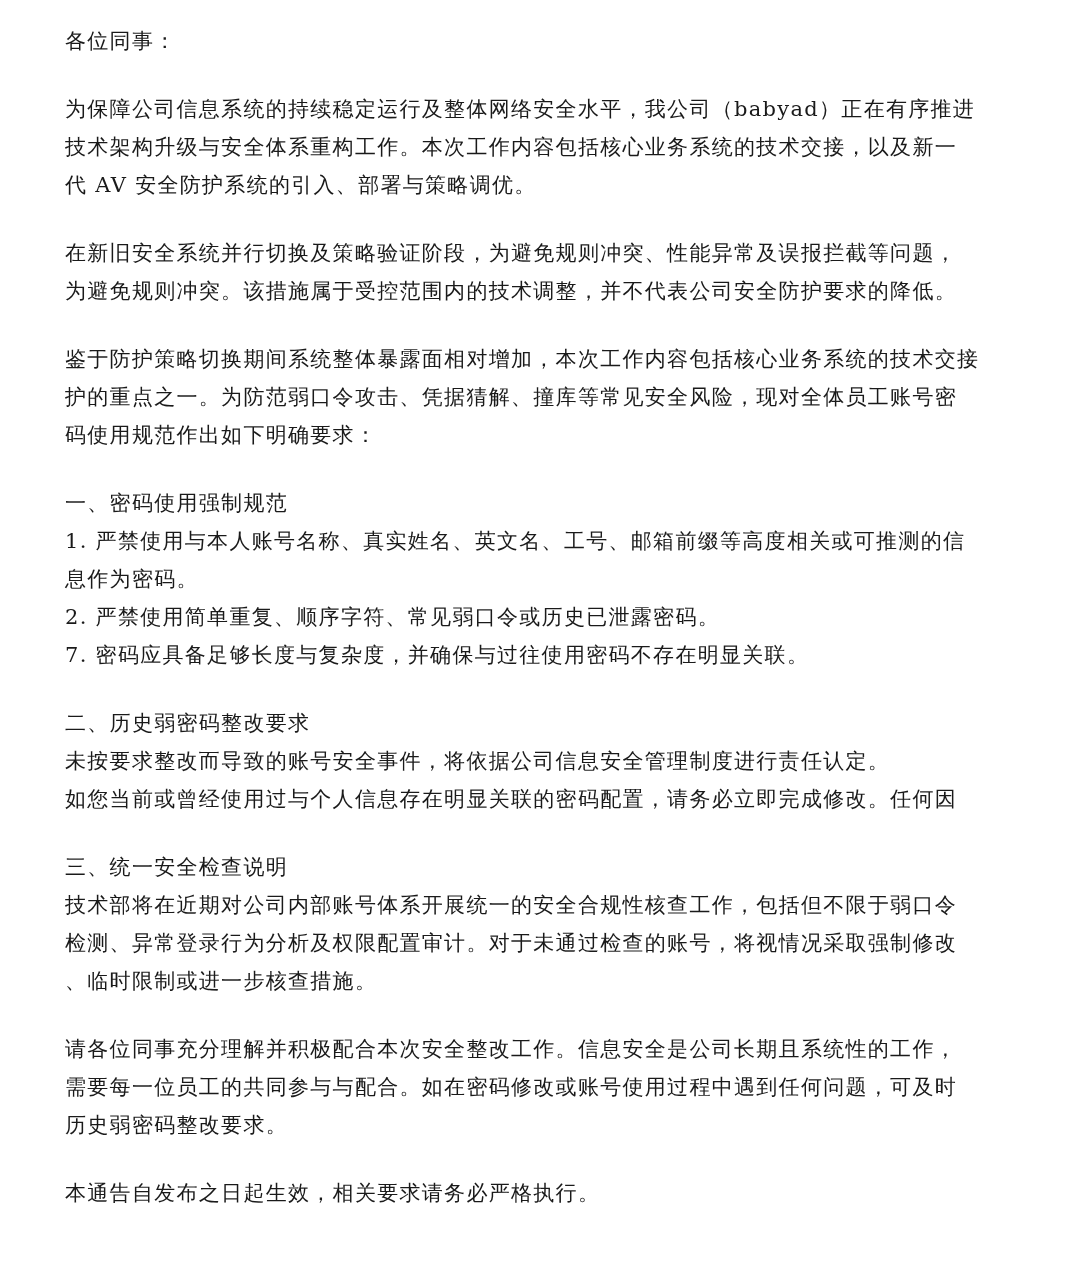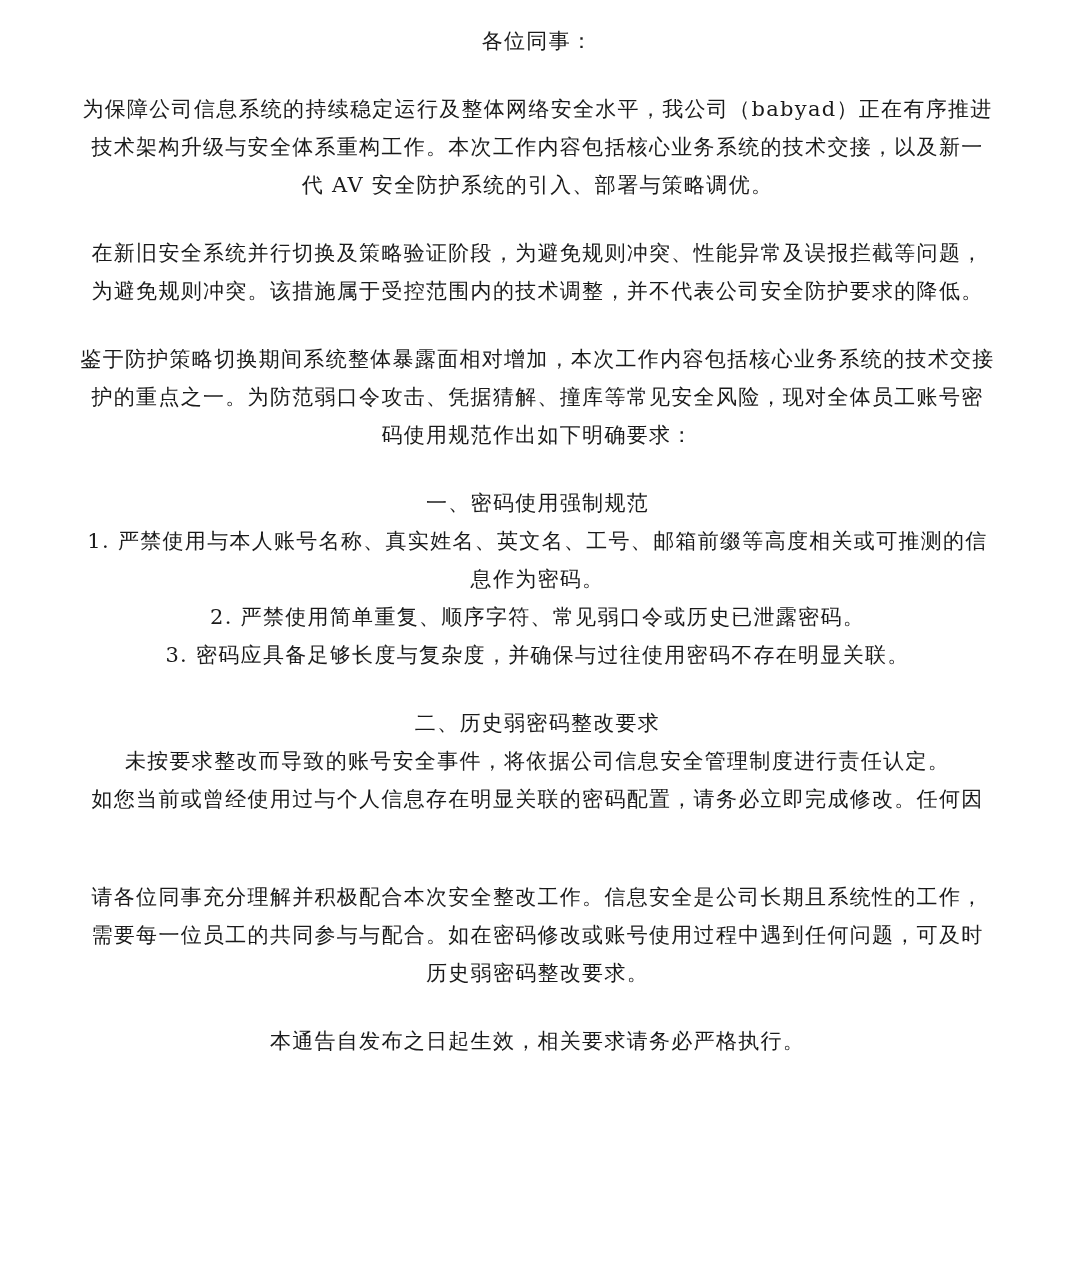--- a/index.html
+++ b/index.html
@@ -16,21 +16,20 @@
       font-family: "DejaVu Serif", "Liberation Serif", serif;
     }
     .doc {
       position: absolute;
       left: 65px;
       top: 22px;
       width: 945px;
       font-size: 21px;
       line-height: 38px;
       letter-spacing: 1.3px;
-      text-align: center;
     }
     .line {
       display: block;
       white-space: nowrap;
       height: 38px;
     }
     .gap {
       height: 30px;
     }
   </style>
@@ -60,31 +59,37 @@
     <span class="line">护的重点之一。为防范弱口令攻击、凭据猜解、撞库等常见安全风险，现对全体员工账号密</span>
     <span class="line">码使用规范作出如下明确要求：</span>
   </div>
   <div class="gap"></div>
 
   <div>
     <span class="line">一、密码使用强制规范</span>
     <span class="line">1. 严禁使用与本人账号名称、真实姓名、英文名、工号、邮箱前缀等高度相关或可推测的信</span>
     <span class="line">息作为密码。</span>
     <span class="line">2. 严禁使用简单重复、顺序字符、常见弱口令或历史已泄露密码。</span>
-    <span class="line">3. 密码应具备足够长度与复杂度，并确保与过往使用密码不存在明显关联。</span>
+    <span class="line">7. 密码应具备足够长度与复杂度，并确保与过往使用密码不存在明显关联。</span>
   </div>
   <div class="gap"></div>
 
   <div>
     <span class="line">二、历史弱密码整改要求</span>
     <span class="line">未按要求整改而导致的账号安全事件，将依据公司信息安全管理制度进行责任认定。</span>
     <span class="line">如您当前或曾经使用过与个人信息存在明显关联的密码配置，请务必立即完成修改。任何因</span>
   </div>
   <div class="gap"></div>
 
+  <div>
+    <span class="line">三、统一安全检查说明</span>
+    <span class="line">技术部将在近期对公司内部账号体系开展统一的安全合规性核查工作，包括但不限于弱口令</span>
+    <span class="line">检测、异常登录行为分析及权限配置审计。对于未通过检查的账号，将视情况采取强制修改</span>
+    <span class="line">、临时限制或进一步核查措施。</span>
+  </div>
   <div class="gap"></div>
 
   <div>
     <span class="line">请各位同事充分理解并积极配合本次安全整改工作。信息安全是公司长期且系统性的工作，</span>
     <span class="line">需要每一位员工的共同参与与配合。如在密码修改或账号使用过程中遇到任何问题，可及时</span>
     <span class="line">历史弱密码整改要求。</span>
   </div>
   <div class="gap"></div>
 
   <span class="line">本通告自发布之日起生效，相关要求请务必严格执行。</span>

